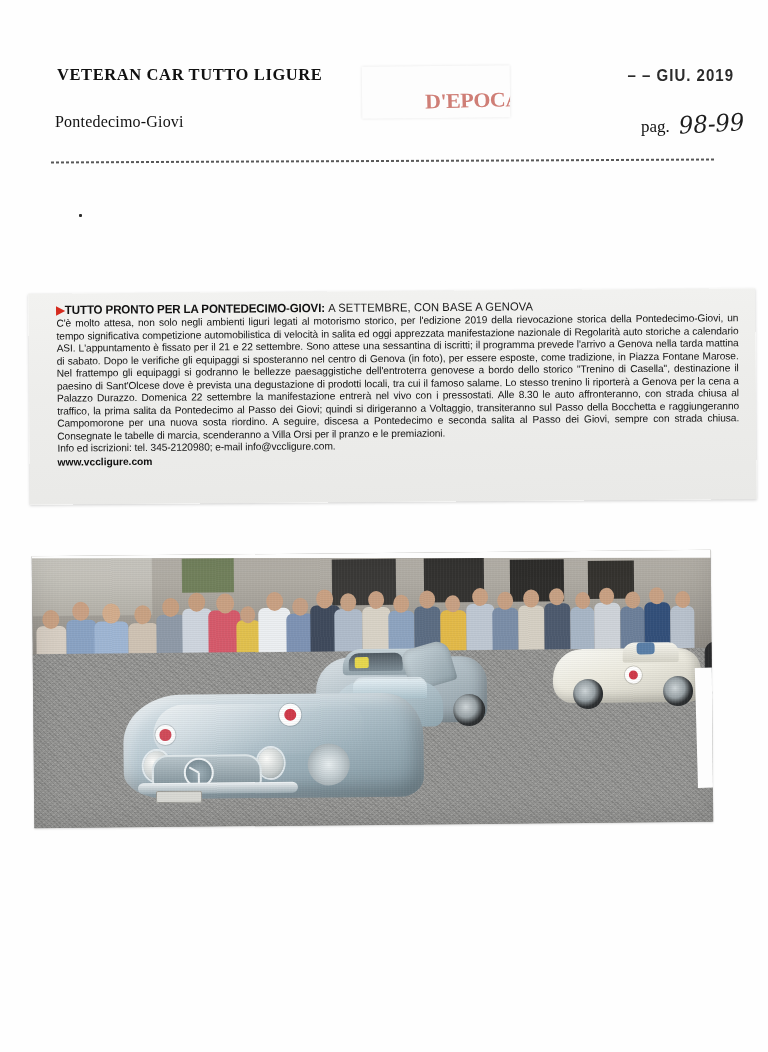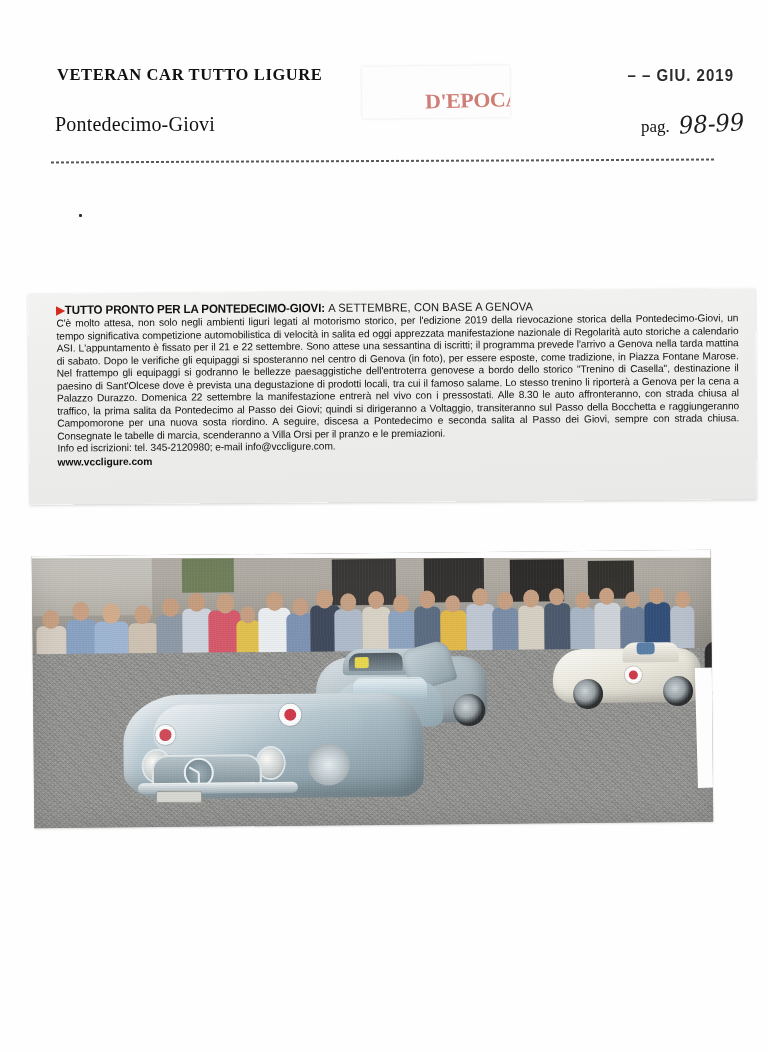--- a/index.html
+++ b/index.html
@@ -31,21 +31,21 @@
     font-weight: 700;
     letter-spacing: 0.6px;
     color: #111;
     white-space: nowrap;
   }
   .hdr-event {
     position: absolute;
     left: 55px;
     top: 113px;
     font-family: "Liberation Serif", serif;
-    font-size: 20px;
+    font-size: 16px;
     font-weight: 400;
     letter-spacing: 0.2px;
     color: #111;
     white-space: nowrap;
   }
 
   
   .logo-stamp {
     position: absolute;
     left: 362px;

